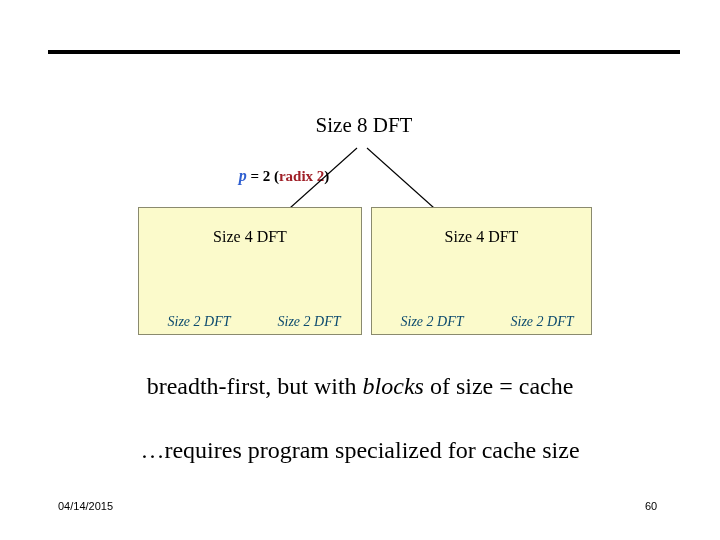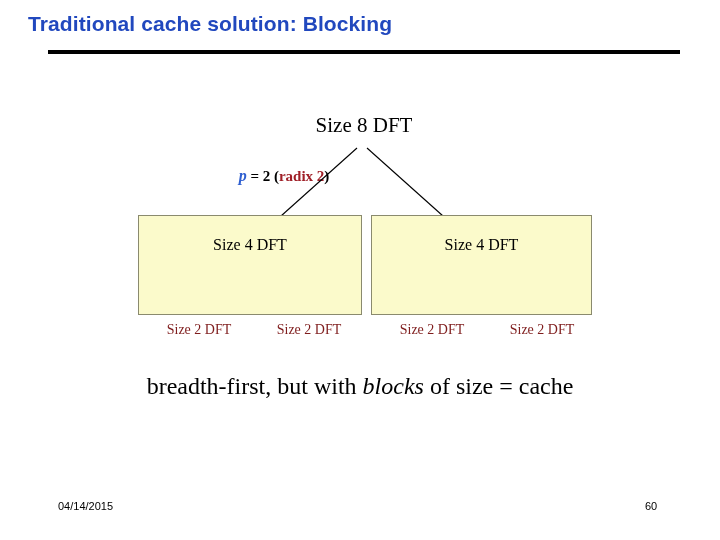--- a/index.html
+++ b/index.html
@@ -93,44 +93,44 @@
     top: 0;
     width: 720px;
     height: 540px;
     pointer-events: none;
   }
 
   
   .block {
     position: absolute;
     top: 207px;
-    height: 100px;
+    height: 128px;
     background: #FBFACB;
     border: 1px solid #8A8A6E;
     box-sizing: border-box;
-    margin-top: 8px;
   }
   .block-left  { left: 138px; width: 224px; }
   .block-right { left: 371px; width: 221px; }
 
   .block-title {
     position: absolute;
     top: 20px;
     left: 0;
     width: 100%;
     text-align: center;
     font-size: 16px;
     color: #000000;
   }
   .leaf {
     position: absolute;
     top: 106px;
     font-size: 14px;
-    color: #7f1d1d;
-    white-space: nowrap;
+    color: #0c4a6e;
+    white-space: nowrap;
+    font-style: italic;
   }
   .leaf-a { left: 8px;  width: 104px; text-align: center; }
   .leaf-b { left: 118px; width: 104px; text-align: center; }
 
   
   .caption {
     position: absolute;
     left: 0;
     width: 720px;
     text-align: center;
@@ -156,21 +156,20 @@
   }
   .footer-date  { position: absolute; left: 58px;  top: 0; }
   .footer-center{ position: absolute; left: 0; top: 0; width: 720px; text-align: center; }
   .footer-page  { position: absolute; right: 0; top: 0; width: 60px; text-align: left; left: 645px; }
 </style>
 </head>
 <body>
 
 <div class="slide">
 
-  <div class="slide-title">Traditional cache solution: Blocking</div>
 
   <div class="title-rule"></div>
 
   <div class="root-label">Size 8 DFT</div>
 
   <div class="radix-line">
     <span class="var-p">p</span>
     <span class="eq">= 2 (</span><span class="radix">radix 2</span><span class="paren">)</span>
   </div>
 
@@ -196,19 +195,20 @@
   <div class="block block-right">
     <div class="block-title">Size 4 DFT</div>
     <div class="leaf leaf-a">Size 2 DFT</div>
     <div class="leaf leaf-b">Size 2 DFT</div>
   </div>
 
   <div class="caption caption-1">
     <span>breadth-first, but with </span><em>blocks</em><span> of size = cache</span>
   </div>
 
+  <div class="caption caption-2">…requires program specialized for cache size</div>
 
   <div class="footer">
     <span class="footer-date">04/14/2015</span>
     <span class="footer-page">60</span>
   </div>
 
 </div>
 
 </body></html>

